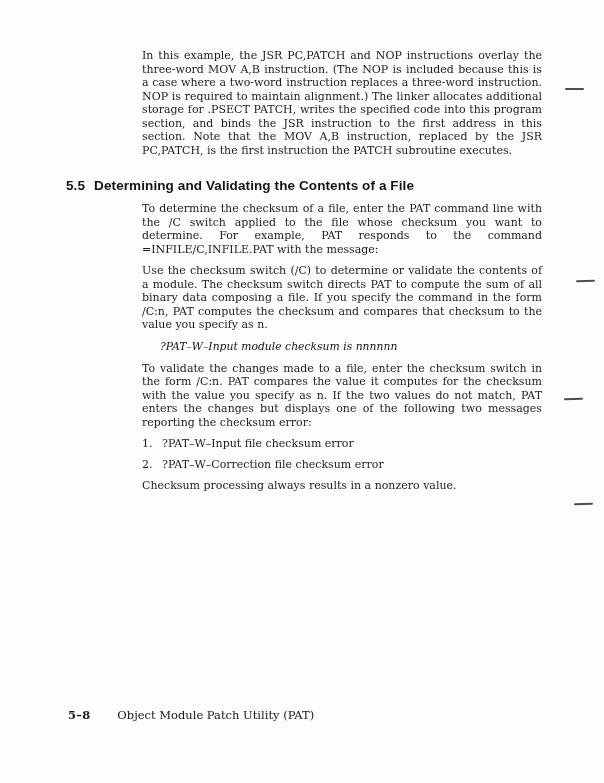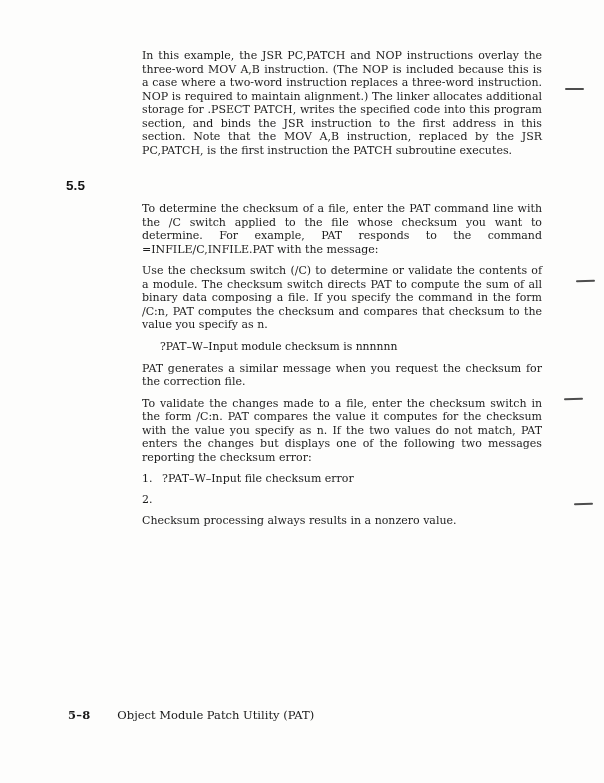--- a/index.html
+++ b/index.html
@@ -41,20 +41,21 @@
     color: #141414;
     margin: 21px 0 9px -76px;
     white-space: nowrap;
   }
 
   .system-message {
     font-size: 10.8px;
     line-height: 13px;
     margin: 3px 0 9px 18px;
     color: #161616;
+    font-style: italic;
   }
 
   .error-list { margin: 0 0 2px 0; }
 
   .list-item {
     display: flex;
     font-size: 11px;
     line-height: 13.5px;
     margin: 0 0 7.5px 0;
     color: #1c1c1c;
@@ -90,39 +91,40 @@
 <body>
 
 <div class="page">
 
   <div class="text-col">
 
     <p class="body">In this example, the JSR PC,PATCH and NOP instructions overlay the three-word MOV A,B instruction. (The NOP is included because this is a case where a two-word instruction replaces a three-word instruction. NOP is required to maintain alignment.) The linker allocates additional storage for .PSECT PATCH, writes the specified code into this program section, and binds the JSR instruction to the first address in this section. Note that the MOV A,B instruction, replaced by the JSR PC,PATCH, is the first instruction the PATCH subroutine executes.</p>
 
     <h2 class="section-heading">
       <span>5.5</span>
+      <span>Determining and Validating the Contents of a File</span>
     </h2>
 
     <p class="body">To determine the checksum of a file, enter the PAT command line with the /C switch applied to the file whose checksum you want to determine. For example, PAT responds to the command =INFILE/C,INFILE.PAT with the message:</p>
 
     <p class="body">Use the checksum switch (/C) to determine or validate the contents of a module. The checksum switch directs PAT to compute the sum of all binary data composing a file. If you specify the command in the form /C:n, PAT computes the checksum and compares that checksum to the value you specify as n.</p>
 
     <div class="system-message">?PAT–W–Input module checksum is nnnnnn</div>
 
-    <p class="body">PAT generates a similar message when you request the checksum for the correction file.</p>
 
     <p class="body">To validate the changes made to a file, enter the checksum switch in the form /C:n. PAT compares the value it computes for the checksum with the value you specify as n. If the two values do not match, PAT enters the changes but displays one of the following two messages reporting the checksum error:</p>
 
     <div class="error-list">
       <div class="list-item">
         <span class="num">1.</span>
         <span>?PAT–W–Input file checksum error</span>
       </div>
       <div class="list-item">
         <span class="num">2.</span>
+        <span>?PAT–W–Correction file checksum error</span>
       </div>
     </div>
 
     <p class="body closing">Checksum processing always results in a nonzero value.</p>
 
   </div>
 
   <div class="change-bar cb-1"></div>
   <div class="change-bar cb-2"></div>
   <div class="change-bar cb-3"></div>

